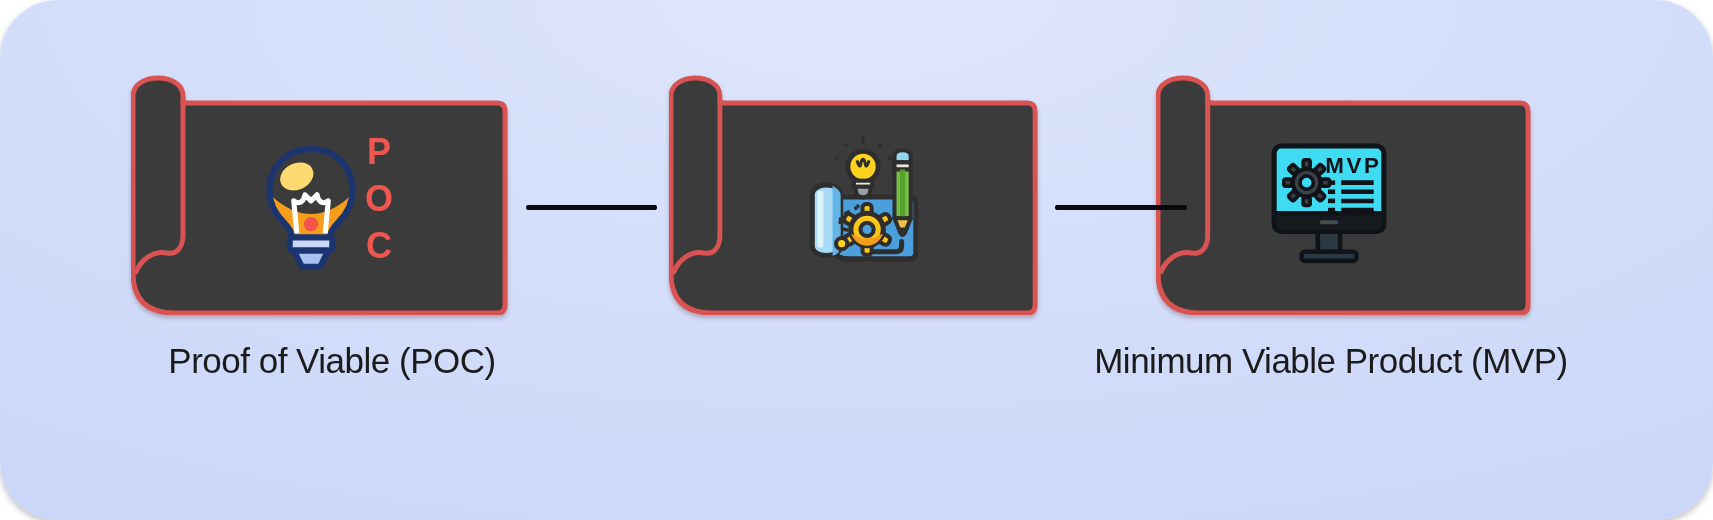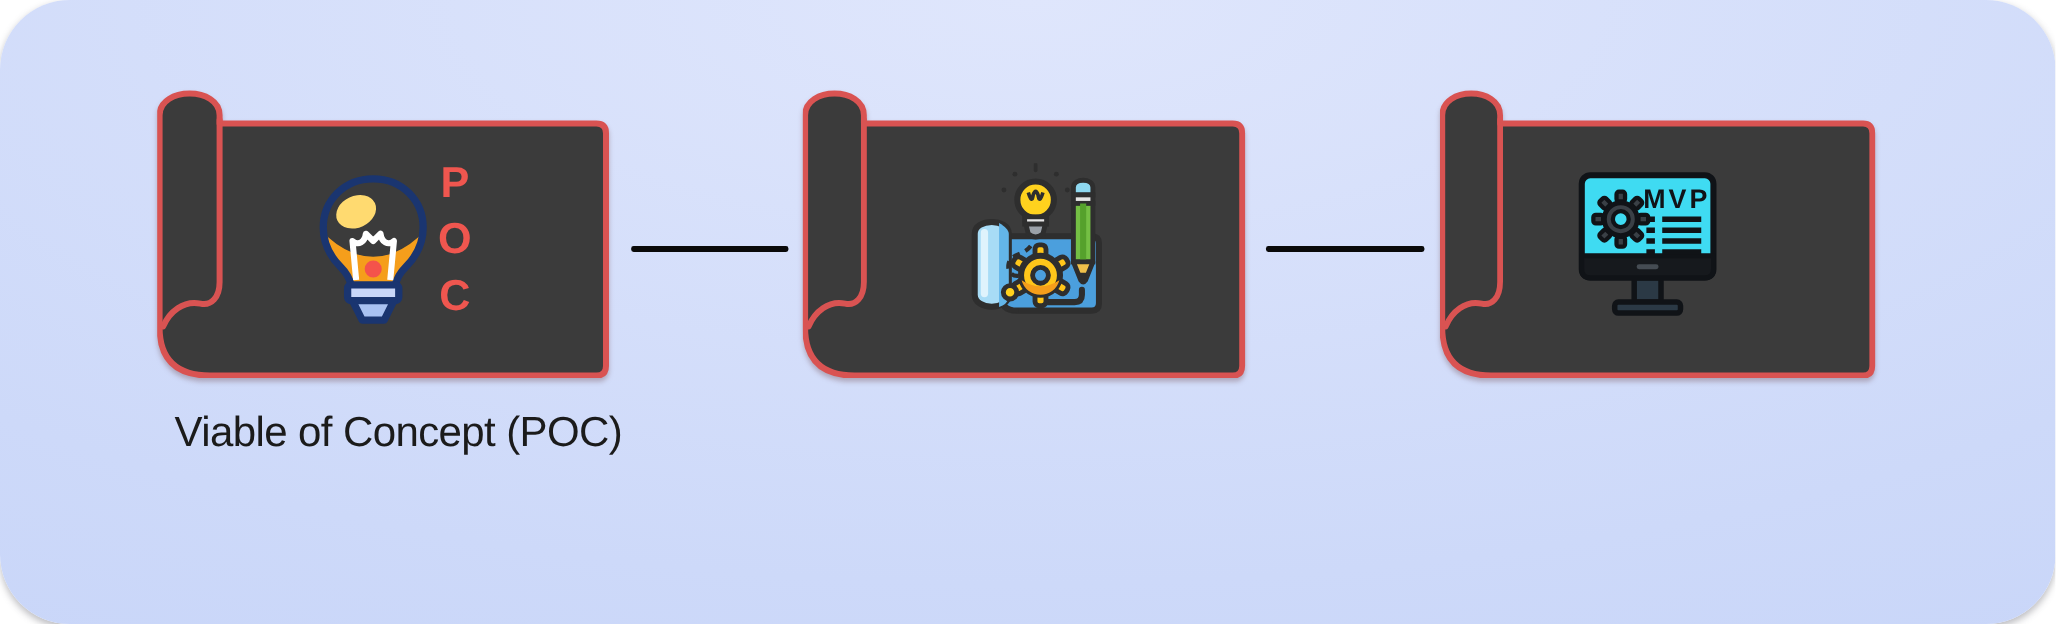--- a/index.html
+++ b/index.html
@@ -15,21 +15,21 @@
     border-radius:58px;
     background:radial-gradient(130% 170% at 50% 0%, #dfe6fc 0%, #cdd9f9 55%, #c2d1f8 100%);
     box-shadow:0 3px 6px rgba(110,110,120,.45);
   }
   .stage{position:absolute;inset:0;pointer-events:none;}
   .scroll{position:absolute;top:70px;height:245px;}
   .scroll svg.banner{position:absolute;inset:0;width:100%;height:100%;
     filter:drop-shadow(0 3px 2px rgba(90,40,40,.30));}
   .s1 .scroll{left:131px;width:380px;}
   .s2 .scroll{left:669px;width:372px;}
-  .s3 .scroll{left:1200px;width:366px;}
+  .s3 .scroll{left:1156px;width:366px;padding-left:12px;}
   .icon-abs{position:absolute;}
   .poc-col{
     position:absolute;left:234px;top:64px;
     display:flex;flex-direction:column;align-items:center;gap:11px;
     font-weight:bold;font-size:36px;line-height:1;color:#ef564f;
   }
   .stage-label{
     position:absolute;top:341px;transform:translateX(-50%);
     font-size:35px;letter-spacing:-0.5px;color:#1b1b1b;white-space:nowrap;
     line-height:1.15;
@@ -63,21 +63,21 @@
           <circle cx="50" cy="79" r="7" fill="#f4534b"></circle>
           <rect x="29" y="92" width="42" height="13" rx="3" fill="#c9d7f8" stroke="#1a3570" stroke-width="6"></rect>
           <path d="M33 105 L67 105 L59 121 L41 121 Z" fill="#a9c2f2" stroke="#1a3570" stroke-width="6" stroke-linejoin="round"></path>
         </svg>
         <div class="poc-col">
           <span>P</span>
           <span>O</span>
           <span>C</span>
         </div>
       </div>
-      <div class="stage-label">Viable of Concept (POC)</div>
+      <div class="stage-label">Proof of Viable (POC)</div>
     </section>
 
     <section class="stage s2">
       <div class="scroll">
         <svg class="banner" viewBox="0 0 380 245" preserveAspectRatio="none">
           <path d="M 52 26 C 52 2, 2 2, 2 26 L 2 203 Q 2 243, 44 243 L 366 243 Q 374 243, 374 235 L 374 41 Q 374 33, 366 33 L 52 33 Z" fill="#3b3b3b" stroke="#d95352" stroke-width="5" stroke-linejoin="round"></path>
           <path d="M 52 30 L 52 165 C 52 178, 45 185, 36 183 C 22 180, 10 190, 5 202" fill="none" stroke="#d95352" stroke-width="5" stroke-linecap="round"></path>
         </svg>
         <svg class="icon-abs" style="left:127px;top:66px;width:132px;height:132px" viewBox="0 0 130 130">
 
@@ -168,19 +168,20 @@
               <path d="M72 40 H104"></path>
             <path d="M59 49 H66"></path>
               <path d="M72 49 H104"></path>
             <path d="M59 58 H66"></path>
               <path d="M72 58 H104"></path>
             <path d="M59 67 H66"></path>
               <path d="M72 67 H104"></path>
           </g>
         </svg>
       </div>
+      <div class="stage-label">Minimum Viable Product (MVP)</div>
     </section>
 
     <div class="connector c1"></div>
     <div class="connector c2"></div>
 
   </div>
 </div>
 
 </body></html>

